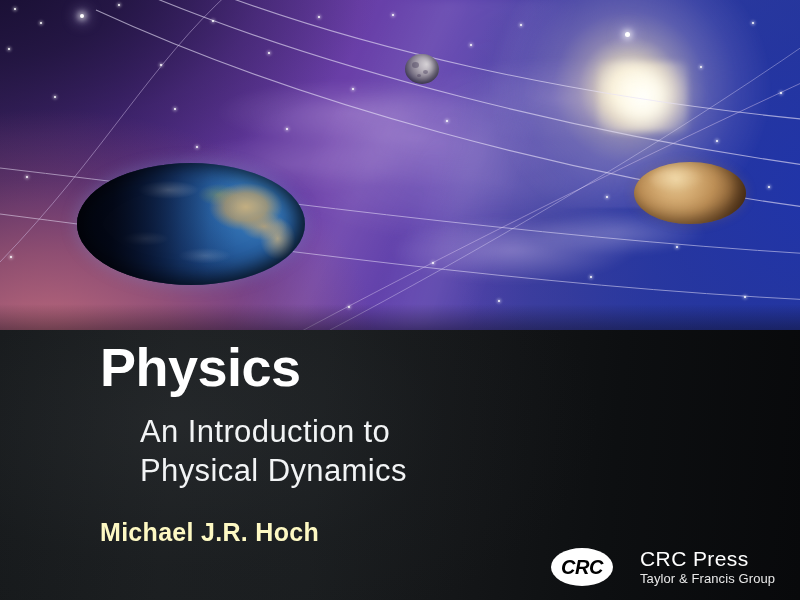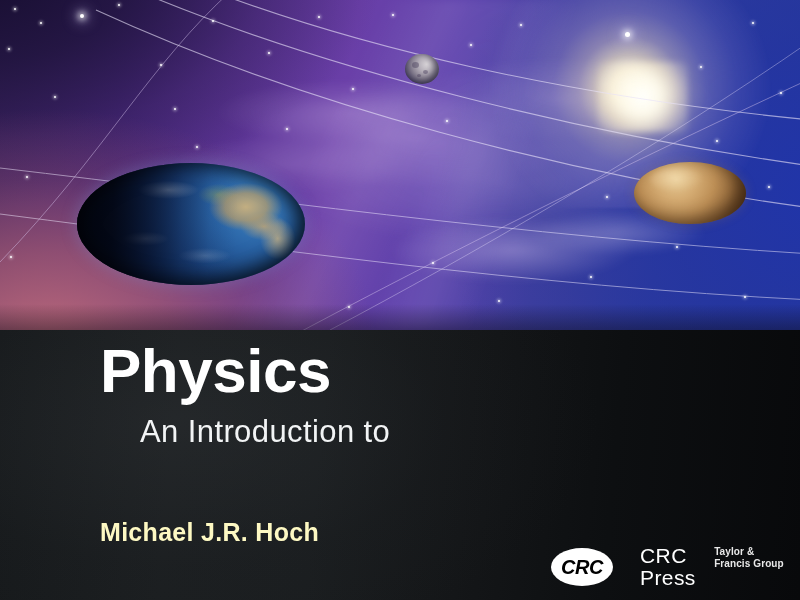--- a/index.html
+++ b/index.html
@@ -272,21 +272,21 @@
   }
   .panel-vignette {
     position: absolute; inset: 0;
     background:
       radial-gradient(ellipse 560px 300px at 22% 34%, rgba(58,62,66,0.30) 0%, rgba(40,44,48,0.10) 48%, rgba(0,0,0,0) 76%);
   }
 
   .title {
     position: absolute;
     left: 100px; top: 340px;
-    font-size: 62px;
+    font-size: 54px;
     font-weight: 700;
     color: #ffffff;
     letter-spacing: -0.5px;
     line-height: 1;
     white-space: nowrap;
     text-align: center;
   }
   .subtitle {
     position: absolute;
     left: 100px; top: 412px;
@@ -331,31 +331,31 @@
   }
   .logo-mark span {
     font-family: "Liberation Sans", sans-serif;
     font-size: 20px;
     font-weight: 700;
     font-style: italic;
     color: #000000;
     letter-spacing: -0.5px;
     transform: translateY(-0.5px);
   }
-  .logo-text { display: flex; flex-direction: row; justify-content: flex-end; }
+  .logo-text { display: flex; flex-direction: column; justify-content: flex-end; }
   .logo-name {
     font-size: 21px;
     font-weight: 400;
     color: #ffffff;
     letter-spacing: 0.4px;
     line-height: 1.05;
   }
   .logo-tag {
-    font-size: 10px;
-    font-weight: 700;
+    font-size: 13px;
+    font-weight: 400;
     color: #e8e8e8;
     letter-spacing: 0.1px;
     line-height: 1.2;
     margin-top: 1px;
   }
 </style>
 </head>
 <body>
 
 <div id="cover">
@@ -451,20 +451,21 @@
   </div>
 
   <div id="panel">
     <div class="panel-vignette"></div>
   </div>
 
   <div class="title">Physics</div>
 
   <div class="subtitle">
     <div>An Introduction to</div>
+    <div>Physical Dynamics</div>
   </div>
 
   <div class="author">Michael J.R. Hoch</div>
 
   <div class="logo">
     <div class="logo-mark">
       <span>CRC</span>
     </div>
     <div class="logo-text">
       <div class="logo-name">CRC Press</div>

